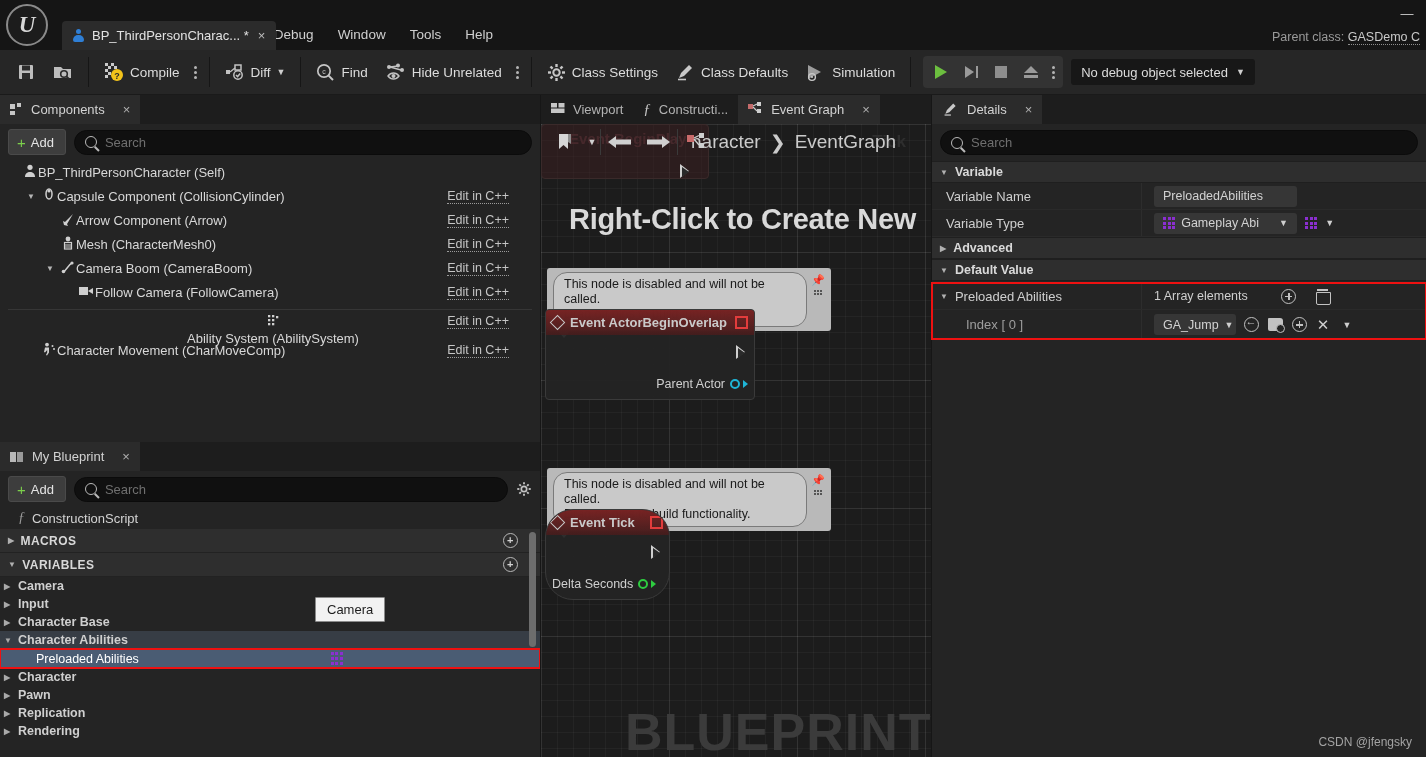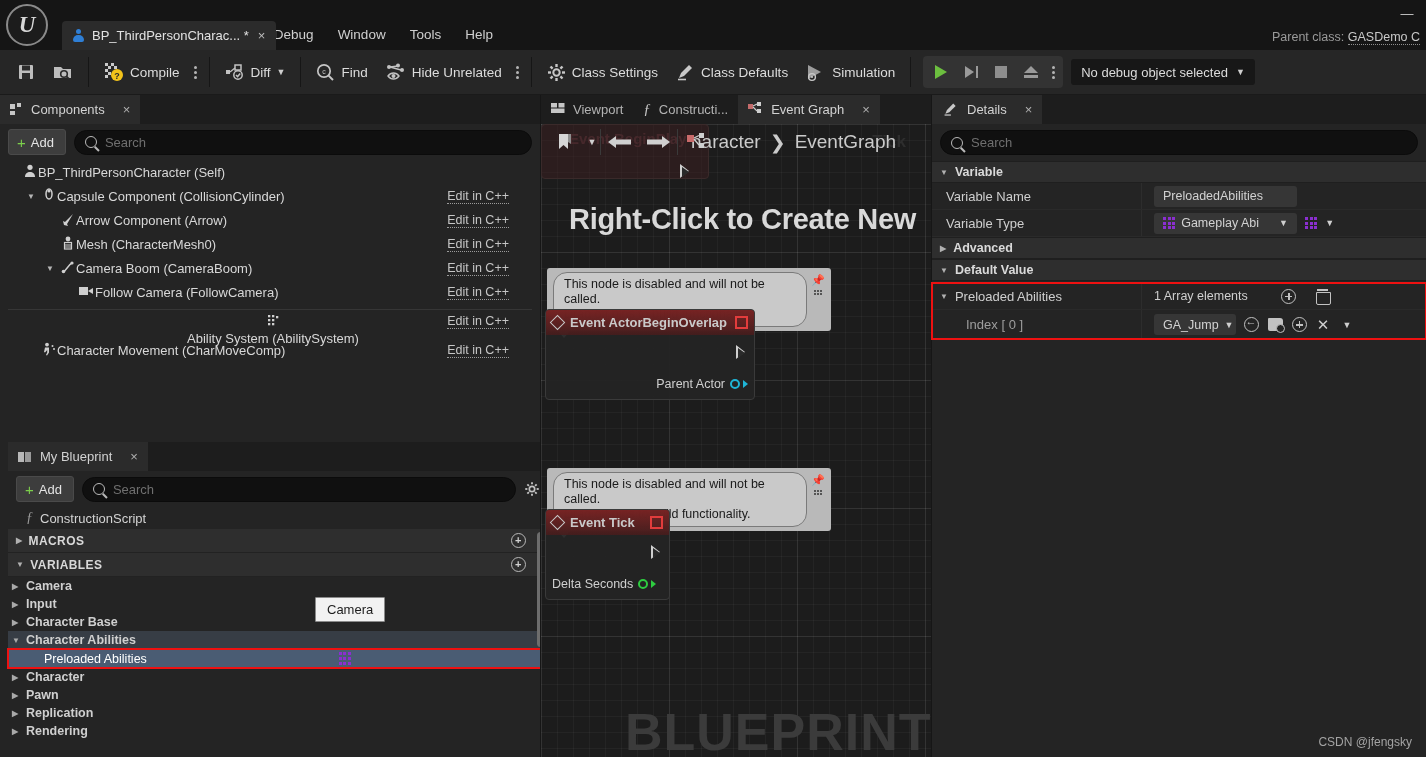--- a/index.html
+++ b/index.html
@@ -92,21 +92,21 @@
   
   .panel-tabrow { height: 29px; background: #1d1d1d; display: flex; align-items: flex-end; }
   .ptab {
     height: 29px; display: flex; align-items: center; gap: 8px;
     padding: 0 10px 0 10px; font-size: 13px; color: #d2d2d2; background: #2b2b2b;
   }
   .ptab.inactive { background: #1d1d1d; color: #b3b3b3; }
   .ptab .x { color: #b0b0b0; font-size: 13px; margin-left: 10px; }
 
   #components-panel { position: absolute; left: 0; top: 95px; width: 540px; height: 347px; background: #242424; }
-  #myblueprint-panel { position: absolute; left: 8px; top: 442px; width: 540px; height: 315px; background: #242424; }
+  #myblueprint-panel { position: absolute; left: 0; top: 442px; width: 540px; height: 315px; background: #242424; }
   .srchrow { height: 36px; display: flex; align-items: center; gap: 8px; padding: 0 8px; background: #242424; }
   .addbtn {
     height: 26px; background: #3d3d3d; border: 1px solid #4a4a4a; border-radius: 3px;
     display: flex; align-items: center; gap: 5px; padding: 0 11px 0 8px; font-size: 13px; color: #e4e4e4;
   }
   .plusg { color: #7ccf4b; font-size: 15px; line-height: 13px; }
   .searchbox {
     flex: 1; height: 25px; background: #101010; border: 1px solid #0b0b0b; border-radius: 13px;
     display: flex; align-items: center; gap: 8px; padding: 0 10px; font-size: 13px; color: #6f6f6f;
   }
@@ -752,21 +752,21 @@
               <i></i>
               <i></i>
               <i></i>
               <i></i>
               <i></i>
               <i></i>
             </span>
         </div>
       </div>
 
-      <div class="node" style="left:4px; top:385px; width:125px;">
+      <div class="node" style="left:4px; top:385px; width:125px;border-radius:28px;">
         <div class="nhead">
           <span class="diamond"></span>
           <span>Event Tick</span>
           <span class="disabled-sq"></span>
         </div>
         <div class="nbody">
           <span class="execpin"></span>
           <span class="outpin" style="left:6px;right:auto;">
             <span>Delta Seconds</span>
             <span class="pindot green"></span>

